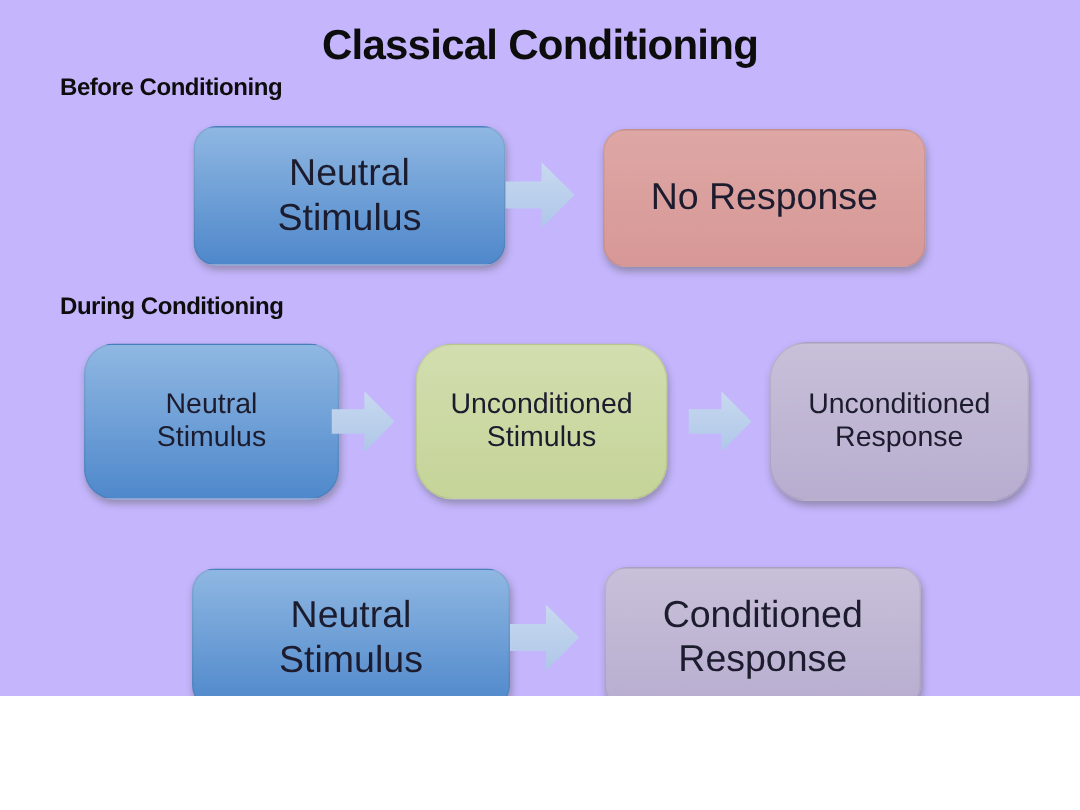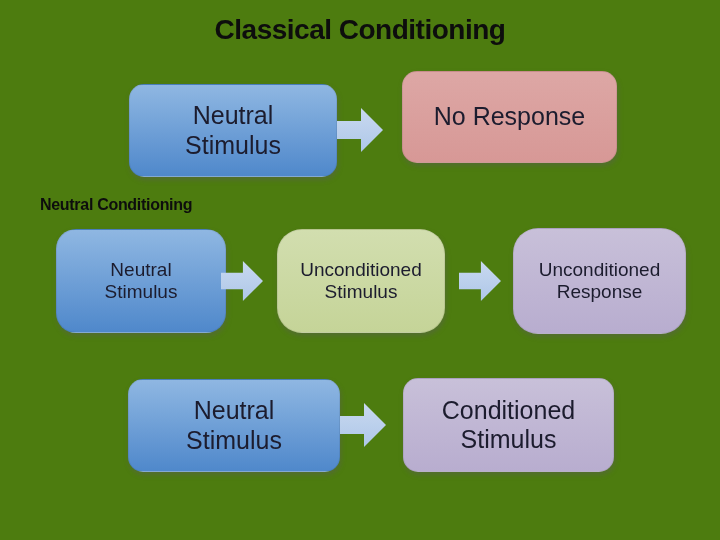--- a/index.html
+++ b/index.html
@@ -4,22 +4,22 @@
 <style>
   html, body {
     margin: 0;
     padding: 0;
     background: #ffffff;
     font-family: "Liberation Sans", "DejaVu Sans", sans-serif;
   }
   .slide {
     position: relative;
     width: 720px;
-    height: 540px;
-    background: #4d7c0f;
+    height: 464px;
+    background: #c4b5fd;
     overflow: hidden;
   }
   .title {
     position: absolute;
     left: 0;
     top: 14px;
     width: 720px;
     text-align: center;
     font-size: 28px;
     font-weight: bold;
@@ -73,31 +73,32 @@
     <defs>
       <linearGradient id="arrowGrad" x1="0" y1="0" x2="0" y2="1">
         <stop offset="0%" stop-color="#c9d9f0"></stop>
         <stop offset="100%" stop-color="#aec7e8"></stop>
       </linearGradient>
     </defs>
   </svg>
 
   <div class="title">Classical Conditioning</div>
 
+  <div class="section-label" style="top:50px;">Before Conditioning</div>
 
   <div class="flow-box box-blue font-lg" style="left:111px; top:84px; width:208px; height:93px;">Neutral
 Stimulus</div>
 
   <svg class="arrow" style="left:337px; top:108px;" width="46" height="44" viewBox="0 0 46 44">
     <path d="M0 13 H24 V0 L46 22 L24 44 V31 H0 Z" fill="url(#arrowGrad)"></path>
   </svg>
 
-  <div class="flow-box box-pink font-lg" style="left:402px; top:71px; width:215px; height:92px;">No Response</div>
+  <div class="flow-box box-pink font-lg" style="left:402px; top:86px; width:215px; height:92px;">No Response</div>
 
-  <div class="section-label" style="top:196px;">Neutral Conditioning</div>
+  <div class="section-label" style="top:196px;">During Conditioning</div>
 
   <div class="flow-box box-blue font-md" style="left:38px; top:229px; width:170px; height:104px; border-radius:20px;">Neutral
 Stimulus</div>
 
   <svg class="arrow" style="left:221px; top:260px;" width="42" height="42" viewBox="0 0 46 44">
     <path d="M0 13 H24 V0 L46 22 L24 44 V31 H0 Z" fill="url(#arrowGrad)"></path>
   </svg>
 
   <div class="flow-box box-green font-md" style="left:277px; top:229px; width:168px; height:104px;">Unconditioned
 Stimulus</div>
@@ -111,15 +112,15 @@
 
 
   <div class="flow-box box-blue font-lg" style="left:110px; top:379px; width:212px; height:93px;">Neutral
 Stimulus</div>
 
   <svg class="arrow" style="left:340px; top:403px;" width="46" height="44" viewBox="0 0 46 44">
     <path d="M0 13 H24 V0 L46 22 L24 44 V31 H0 Z" fill="url(#arrowGrad)"></path>
   </svg>
 
   <div class="flow-box box-purple font-lg" style="left:403px; top:378px; width:211px; height:94px;">Conditioned
-Stimulus</div>
+Response</div>
 
 </div>
 
 </body></html>

